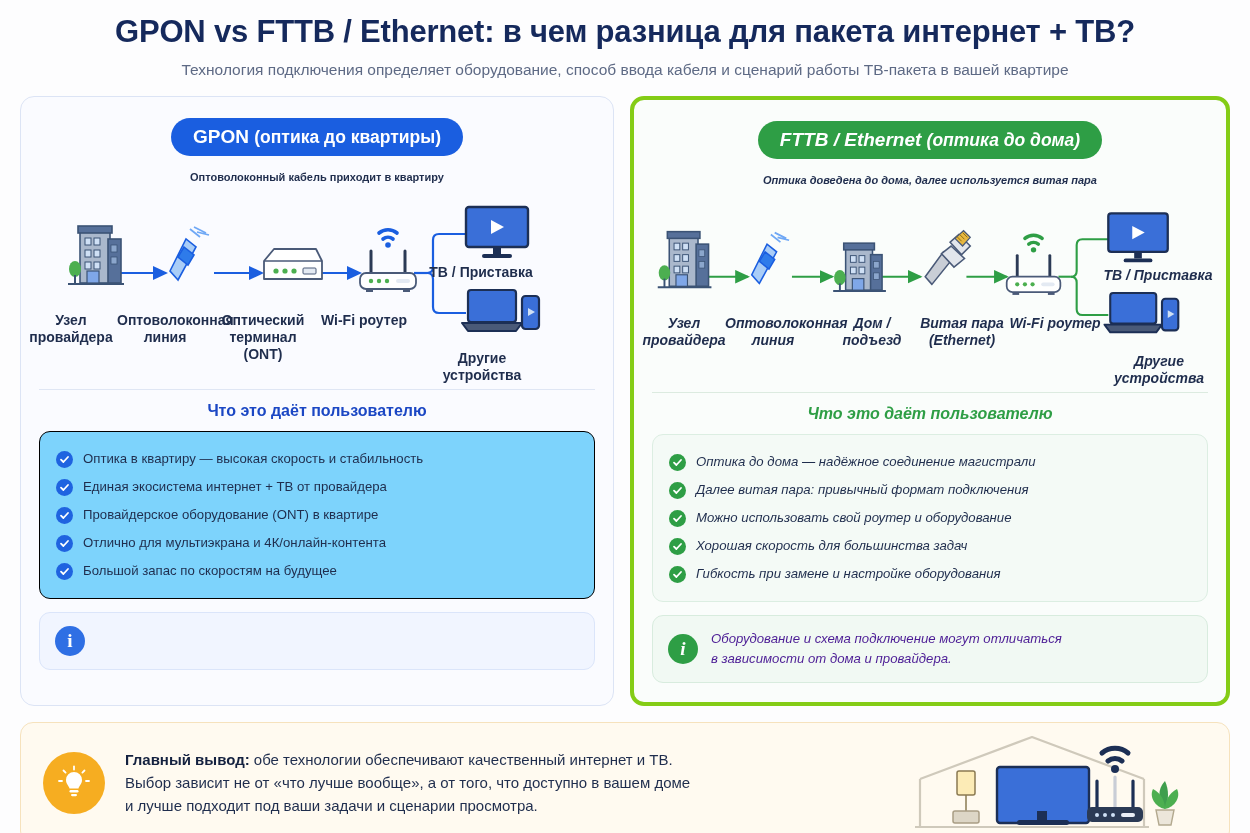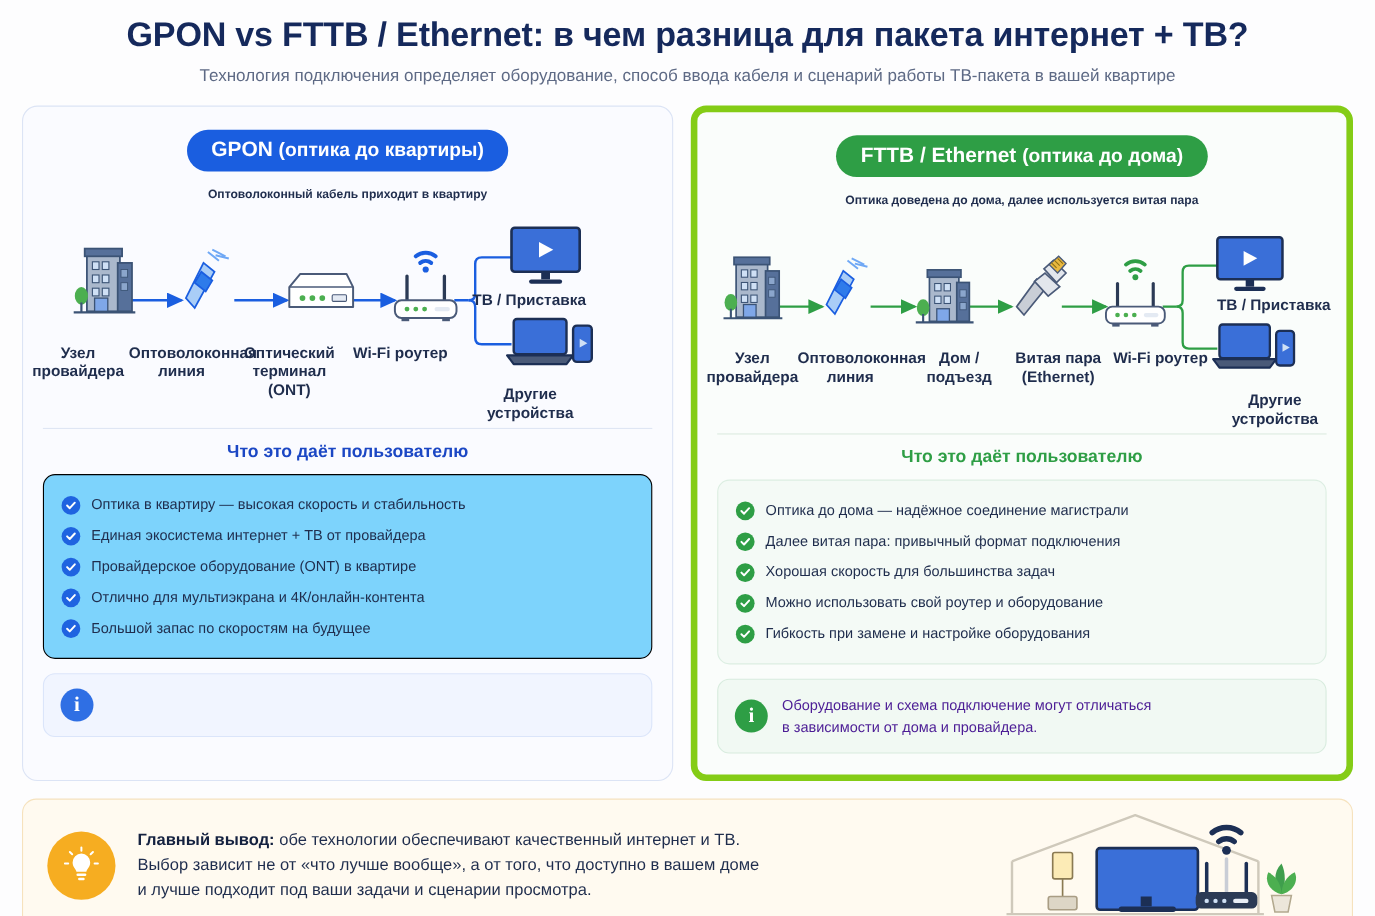--- a/index.html
+++ b/index.html
@@ -24,21 +24,21 @@
 
   
   .panels {
     display: flex; gap: 16px; padding: 17px 20px 0; align-items: stretch;
   }
   .panel {
     flex: 1 1 0; border-radius: 14px; padding: 16px 18px 19px;
     position: relative;
   }
   .panel.blue  { background:#fafbff; border:1px solid #dce4f5; }
-  .panel.green { background:#fafdfb; border:6px solid #84cc16; }
+  .panel.green { background:#fafdfb; border:4px solid #84cc16;font-style:italic; }
 
   .badge {
     display:block; margin: 5px auto 0; width: fit-content;
     padding: 8px 22px; border-radius: 22px; color:#fff;
     font-size: 19px; font-weight: bold; white-space: nowrap;
   }
   .badge .paren { font-weight: 600; font-size: 17.5px; }
   .badge.blue  { background:#1a5ee0; }
   .badge.green { background:#2e9e45; }
 
@@ -422,29 +422,29 @@
               </svg>
             </span>
           <span class="txt">Далее витая пара: привычный формат подключения</span>
         </div>
         <div class="bitem">
           <span class="chk green">
               <svg width="11" height="11" viewBox="0 0 11 11">
                 <path d="M2 5.6 L4.4 8 L9 3" stroke="#fff" stroke-width="1.8" fill="none" stroke-linecap="round" stroke-linejoin="round"></path>
               </svg>
             </span>
+          <span class="txt">Можно использовать свой роутер и оборудование</span>
+        </div>
+        <div class="bitem">
+          <span class="chk green">
+              <svg width="11" height="11" viewBox="0 0 11 11">
+                <path d="M2 5.6 L4.4 8 L9 3" stroke="#fff" stroke-width="1.8" fill="none" stroke-linecap="round" stroke-linejoin="round"></path>
+              </svg>
+            </span>
           <span class="txt">Хорошая скорость для большинства задач</span>
-        </div>
-        <div class="bitem">
-          <span class="chk green">
-              <svg width="11" height="11" viewBox="0 0 11 11">
-                <path d="M2 5.6 L4.4 8 L9 3" stroke="#fff" stroke-width="1.8" fill="none" stroke-linecap="round" stroke-linejoin="round"></path>
-              </svg>
-            </span>
-          <span class="txt">Можно использовать свой роутер и оборудование</span>
         </div>
         <div class="bitem">
           <span class="chk green">
               <svg width="11" height="11" viewBox="0 0 11 11">
                 <path d="M2 5.6 L4.4 8 L9 3" stroke="#fff" stroke-width="1.8" fill="none" stroke-linecap="round" stroke-linejoin="round"></path>
               </svg>
             </span>
           <span class="txt">Гибкость при замене и настройке оборудования</span>
         </div>
       </div>

